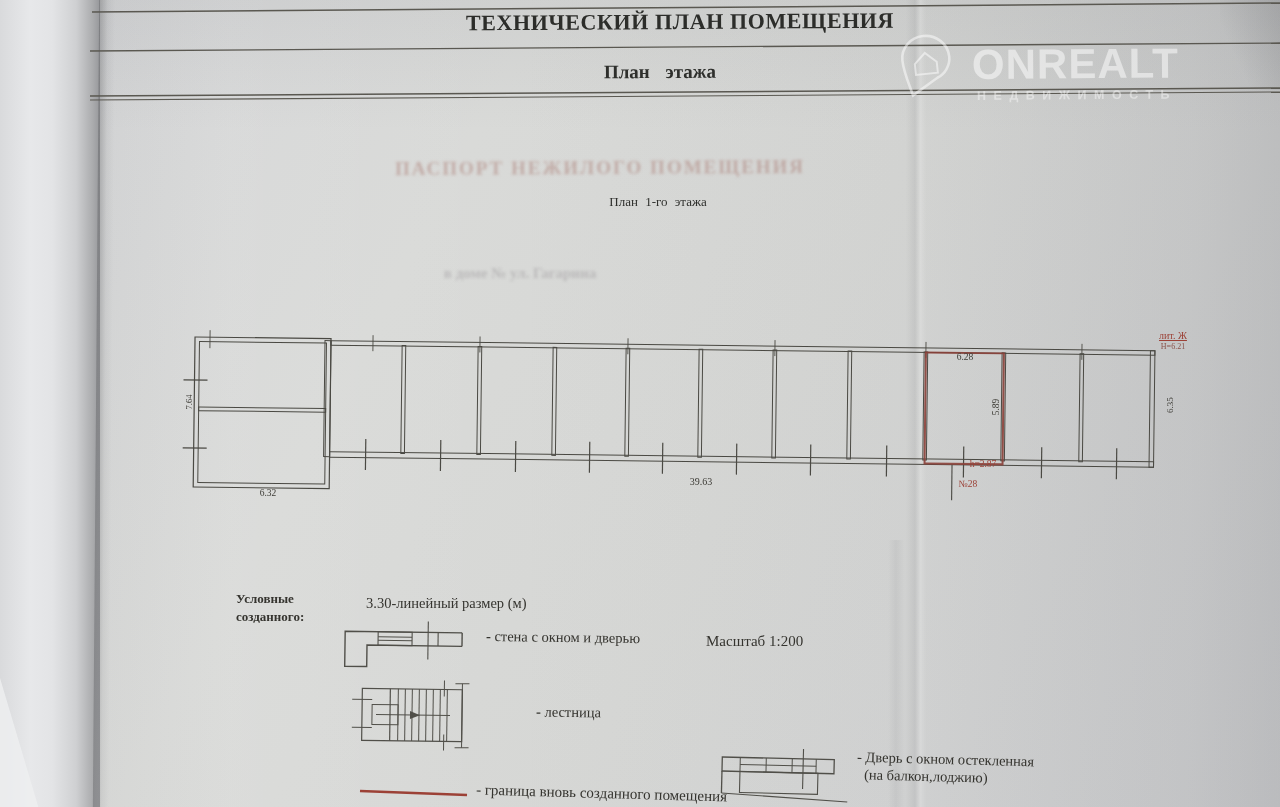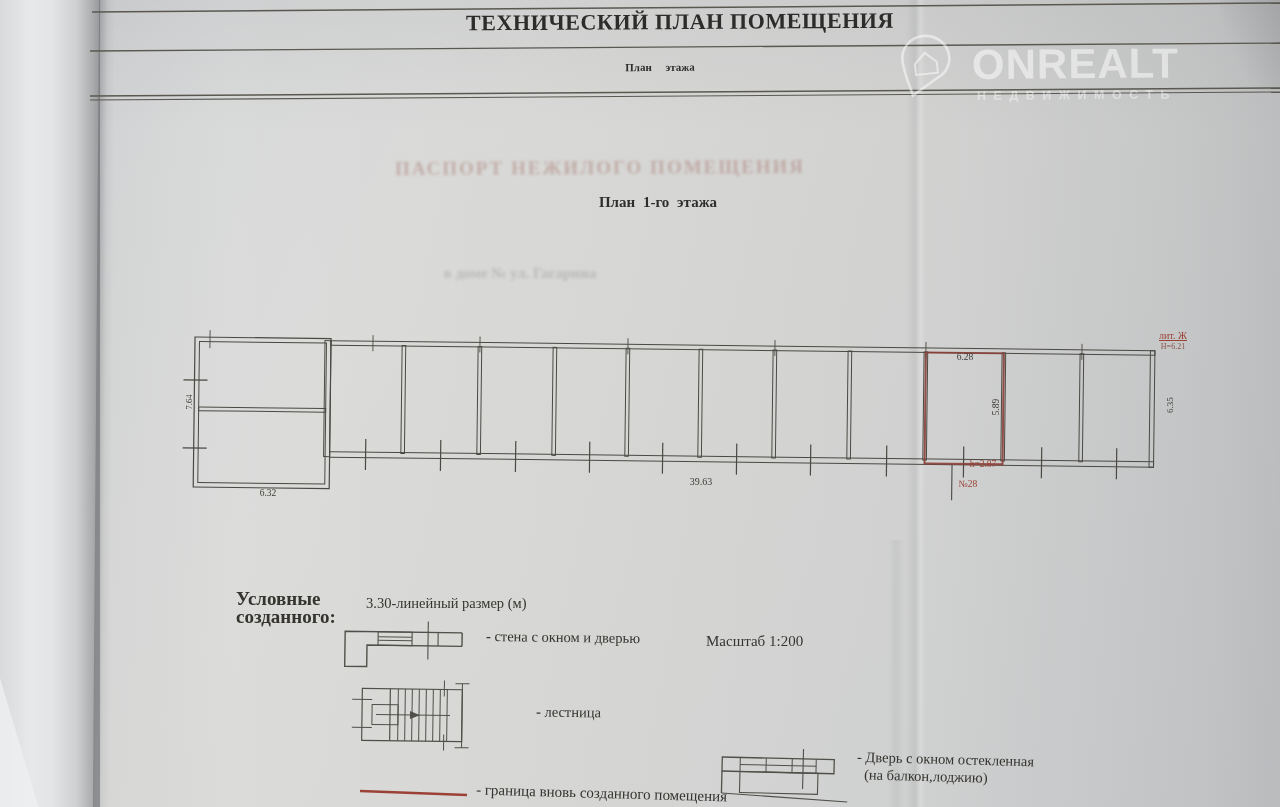--- a/index.html
+++ b/index.html
@@ -22,23 +22,23 @@
     background:linear-gradient(90deg,rgba(255,255,255,0),rgba(115,116,119,.13) 45%,rgba(255,255,255,.18) 72%,rgba(255,255,255,0));}
   .crease-v2{position:absolute;left:888px;top:540px;width:16px;height:267px;
     background:linear-gradient(90deg,rgba(255,255,255,0),rgba(115,116,119,.10) 50%,rgba(255,255,255,0));}
   .corner-tr{position:absolute;right:0;top:0;width:60px;height:90px;
     background:linear-gradient(245deg,rgba(100,101,104,.25),rgba(100,101,104,0) 70%);}
   
   .t{position:absolute;color:#34332e;white-space:nowrap;}
   .c{text-align:center;}
   .doc-title{left:440px;top:9px;width:480px;font-size:22px;font-weight:bold;letter-spacing:.6px;
     color:#2c2d2a;transform:rotate(-.35deg);}
-  .doc-sub{left:575px;top:61px;width:170px;font-size:11px;font-weight:bold;word-spacing:11px;
+  .doc-sub{left:575px;top:61px;width:170px;font-size:19px;font-weight:bold;word-spacing:11px;
     color:#2e2f2c;transform:rotate(-.3deg);}
-  .plan-heading{left:563px;top:194px;width:190px;font-size:15px;font-weight:bold;word-spacing:4px;color:#2e2f2c;}
+  .plan-heading{left:563px;top:194px;width:190px;font-size:13px;font-weight:normal;word-spacing:4px;color:#2e2f2c;}
   .ghost1{left:355px;top:157px;width:490px;font-size:19px;font-weight:bold;letter-spacing:2px;
     color:rgba(155,95,85,.38);filter:blur(1.4px);transform:rotate(-.3deg);}
   .ghost2{left:385px;top:265px;width:270px;font-size:15px;font-weight:bold;
     color:rgba(118,114,118,.30);filter:blur(1.8px);}
   
   .wm-brand{left:972px;top:40px;width:270px;font-family:"Liberation Sans","DejaVu Sans",sans-serif;
     font-size:42px;font-weight:800;letter-spacing:1px;color:rgba(255,255,255,.50);transform:rotate(-.4deg);}
   .wm-tag{left:977px;top:88px;width:260px;font-family:"Liberation Sans","DejaVu Sans",sans-serif;
     font-size:12.5px;font-weight:bold;letter-spacing:7.5px;color:rgba(255,255,255,.42);transform:rotate(-.4deg);}
   
@@ -50,21 +50,21 @@
   .d-h287{left:957px;top:459px;width:52px;}
   .d-n37{left:949px;top:479px;width:38px;}
   .d-3963{left:677px;top:476px;width:48px;font-size:10px;}
   .d-632{left:245px;top:488px;width:46px;}
   .d-764{left:171px;top:397px;width:36px;font-size:8.5px;}
   .d-635{left:1152px;top:400px;width:36px;font-size:9px;}
   .d-lit{left:1152px;top:330px;width:42px;font-size:10px;text-decoration:underline;}
   .d-h505{left:1152px;top:342px;width:42px;font-size:8px;color:#8a524a;}
   
   .leg{font-size:14.5px;color:#35342f;}
-  .leg-head{left:236px;top:590px;font-size:19px;font-weight:bold;line-height:18px;white-space:normal;width:110px;}
+  .leg-head{left:236px;top:590px;font-size:13px;font-weight:bold;line-height:18px;white-space:normal;width:110px;}
   .leg-linear{left:366px;top:595px;}
   .leg-wall{left:486px;top:629px;transform:rotate(.8deg);}
   .leg-scale{left:706px;top:633px;font-size:15px;}
   .leg-stairs{left:504px;top:704px;transform:rotate(.8deg);margin-left:32px;}
   .leg-door1{left:857px;top:751px;transform:rotate(1.5deg);}
   .leg-door2{left:864px;top:768px;transform:rotate(1.5deg);}
   .leg-bound{left:476px;top:785px;font-size:15px;transform:rotate(1.6deg);}
   svg.overlay{position:absolute;left:0;top:0;}
 </style>
 </head>

